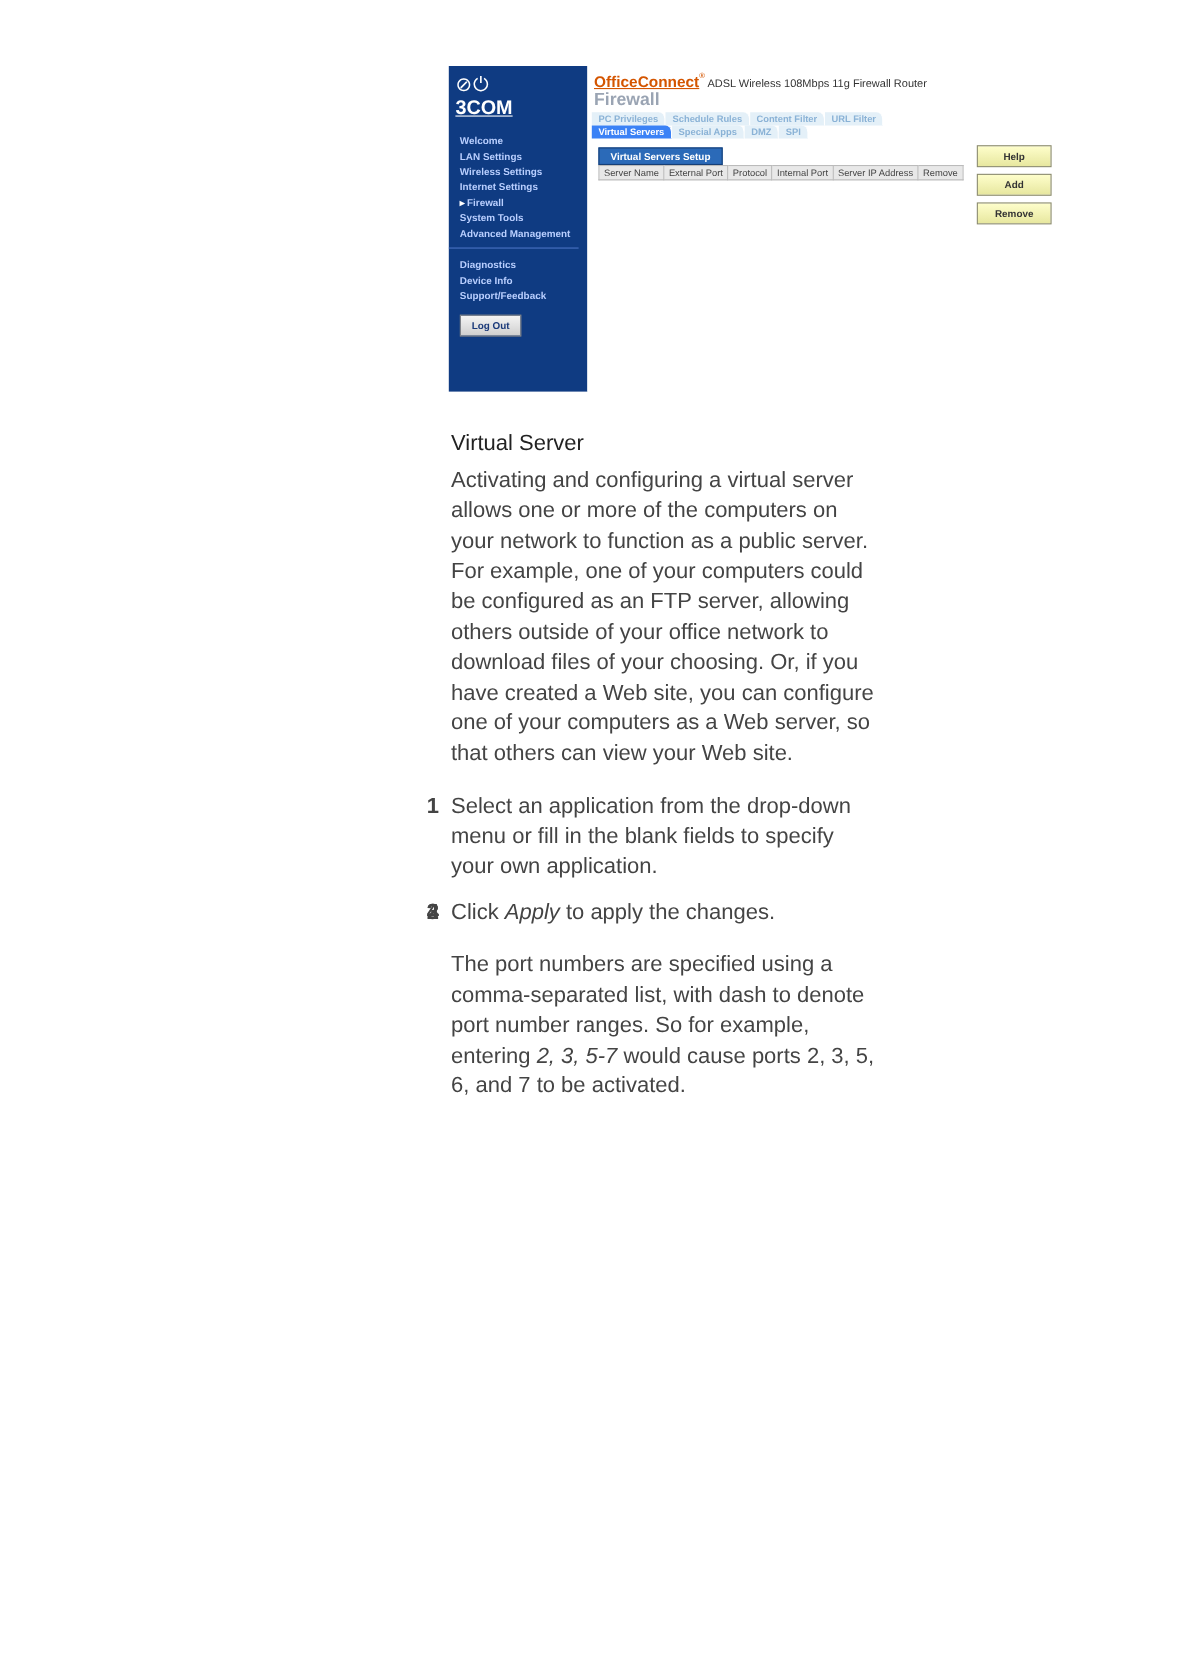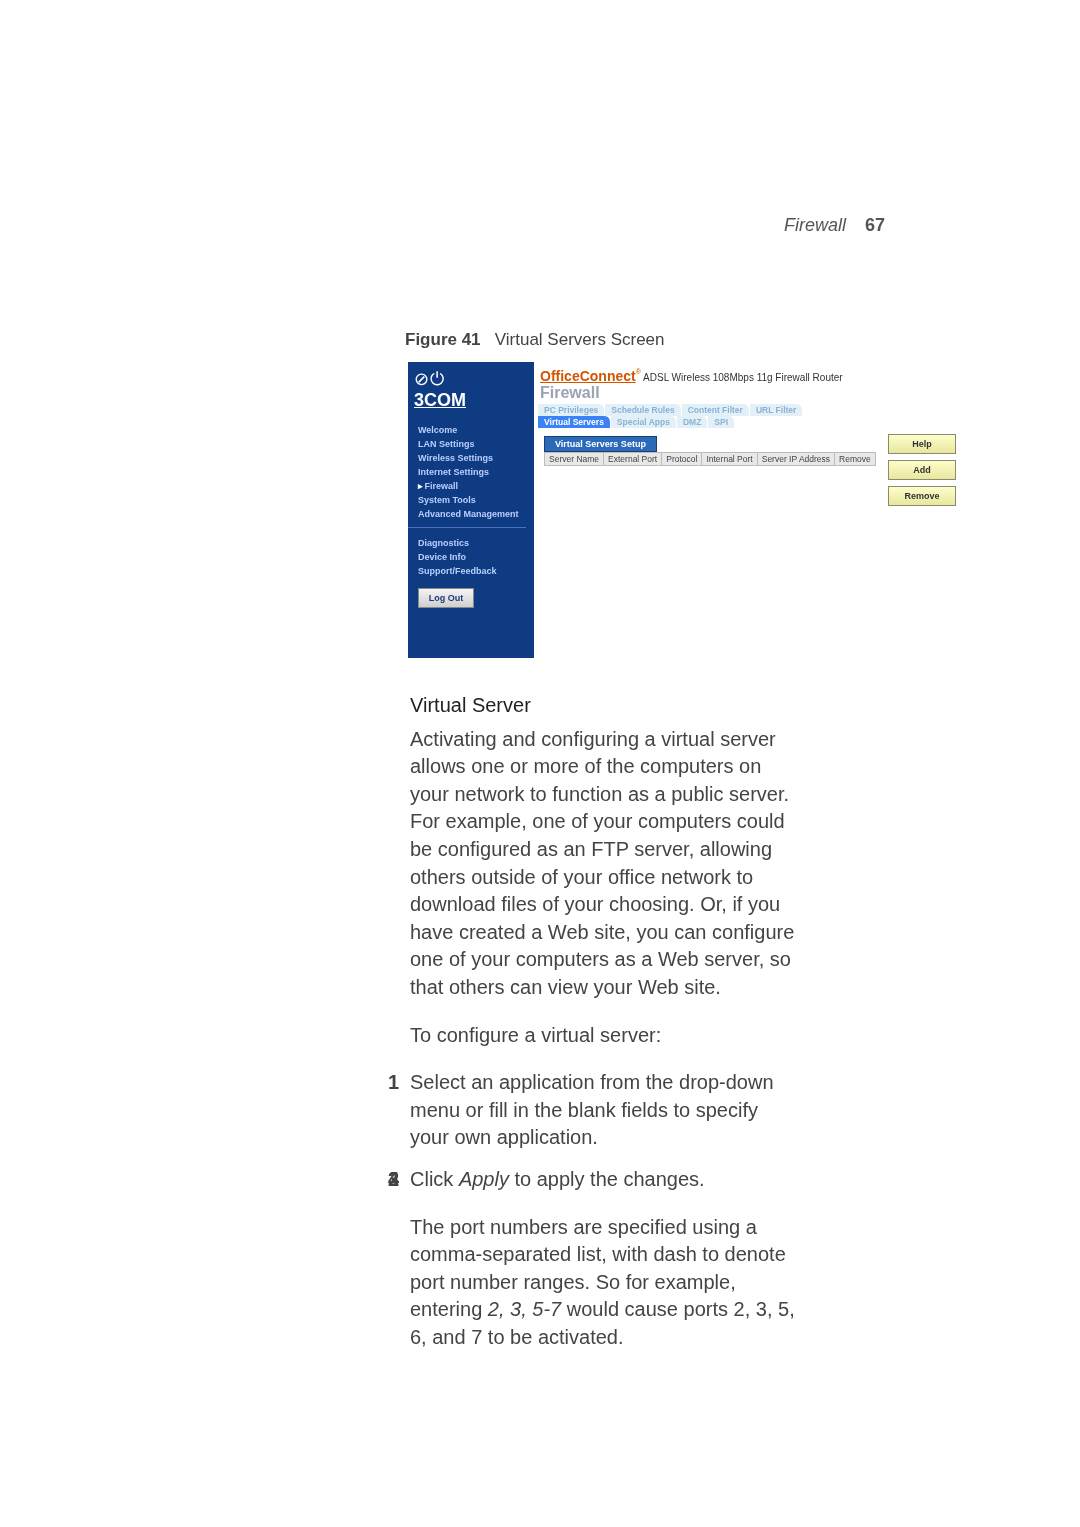--- a/index.html
+++ b/index.html
@@ -223,24 +223,20 @@
 </head>
 <body>
 
 <div class="page">
 
   <div class="running-head">
     <span class="section">Firewall</span>
     <span class="pagenum">67</span>
   </div>
 
-  <div class="figure-caption">
-    <span class="label">Figure 41</span>&nbsp;&nbsp;
-    <span>Virtual Servers Screen</span>
-  </div>
 
   <div class="shot">
     <div class="shot-left">
       <div class="logo-block">
         <div class="logo-icon">
             <span>⊘ ⏻</span>
           </div>
         <div class="logo-text">3COM</div>
       </div>
       <ul class="nav-list">
@@ -299,21 +295,20 @@
         <div class="btn">Help</div>
         <div class="btn">Add</div>
         <div class="btn">Remove</div>
       </div>
     </div>
   </div>
 
   <div class="content">
     <h3>Virtual Server</h3>
     <p>Activating and configuring a virtual server allows one or more of the computers on your network to function as a public server. For example, one of your computers could be configured as an FTP server, allowing others outside of your office network to download files of your choosing. Or, if you have created a Web site, you can configure one of your computers as a Web server, so that others can view your Web site.</p>
-    <p>To configure a virtual server:</p>
   </div>
 
   <ol class="steps">
     <li><span class="num">1</span><span>Select an application from the drop-down menu or fill in the blank fields to specify your own application.</span></li>
     <li><span class="num">2</span></li>
     <li><span class="num">3</span></li>
     <li><span class="num">4</span>
       <span><span>Click </span><span class="em">Apply</span><span> to apply the changes.</span></span>
     </li>
   </ol>

